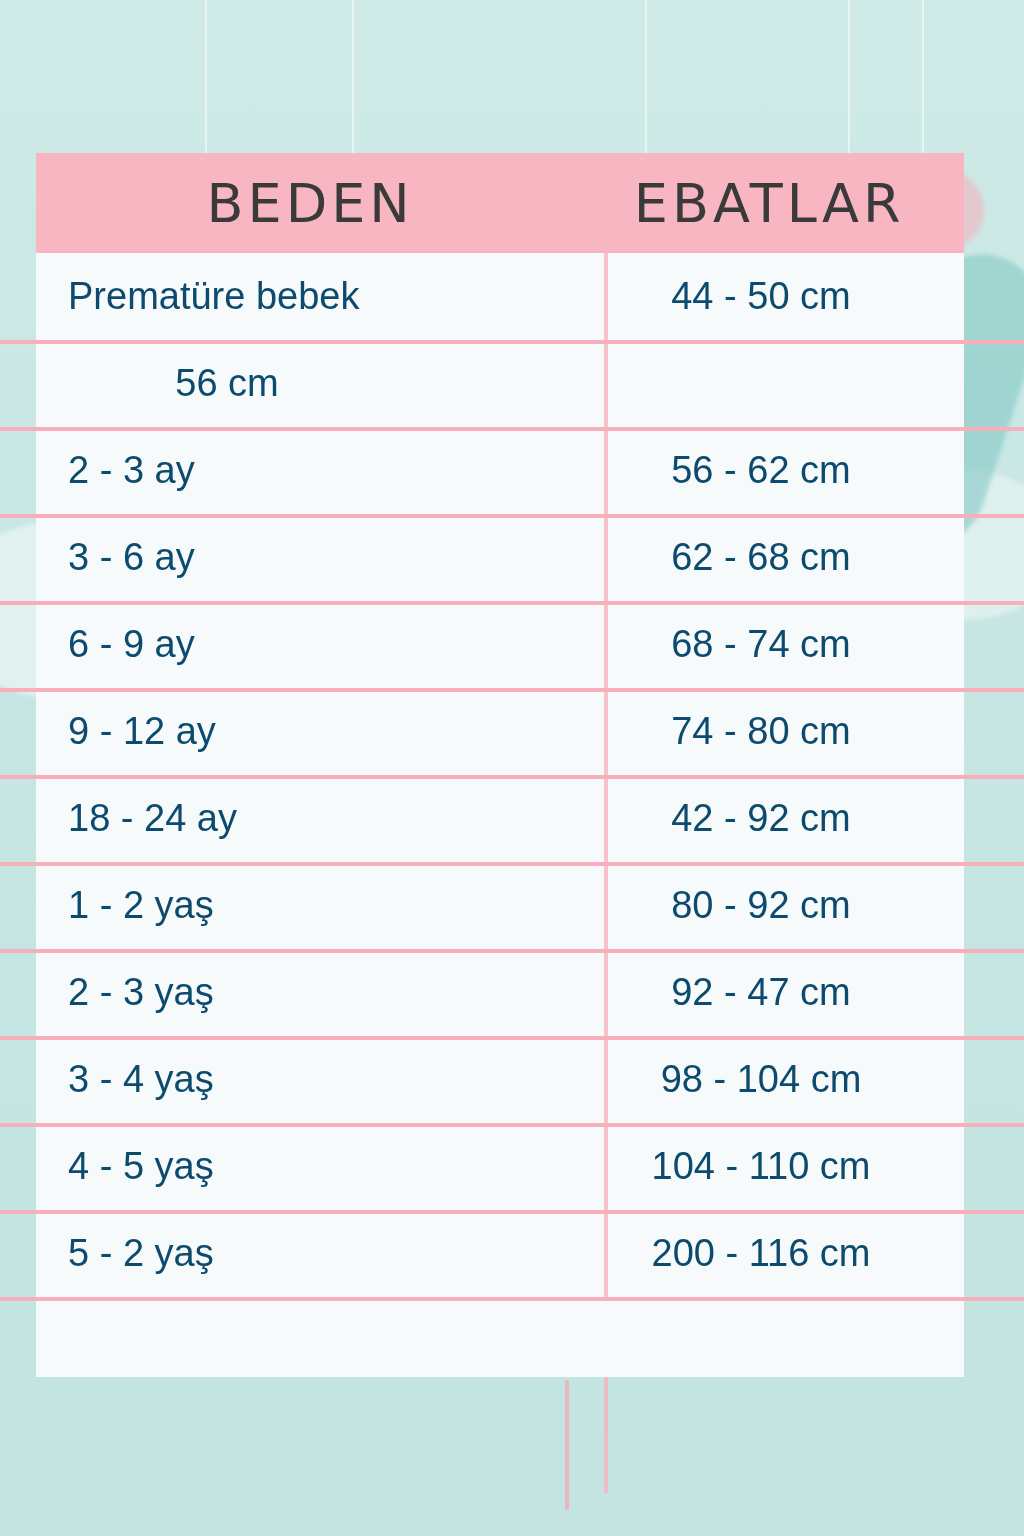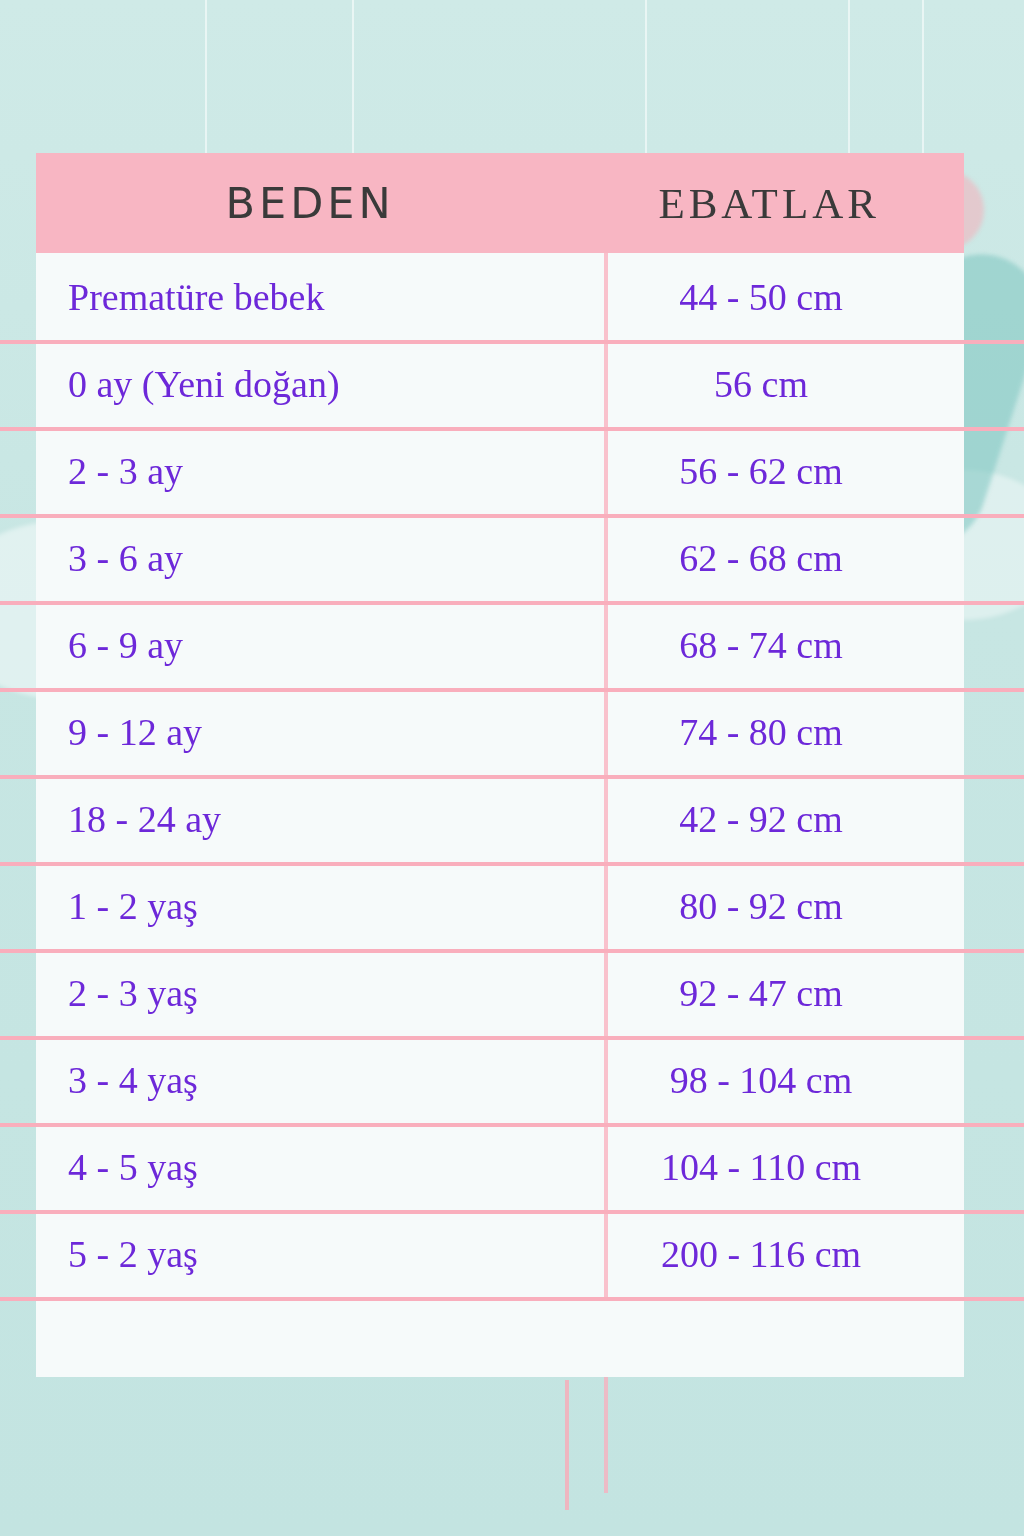--- a/index.html
+++ b/index.html
@@ -87,27 +87,27 @@
   }
 
   .table-header {
     display: flex;
     background: #f8b6c3;
     height: 100px;
     align-items: center;
   }
   .th {
     color: #3a3a3a;
-    font-size: 43px;
+    font-size: 54px;
     letter-spacing: 4px;
     font-family: "DejaVu Sans", sans-serif;
     text-align: center;
   }
   .th-beden { width: 534px; padding-left: 10px; }
-  .th-ebatlar { width: 394px; font-family: Liberation Serif, serif; }
+  .th-ebatlar { width: 394px; }
 
   .rows {
     background: #f6fafa;
   }
   .row {
     display: flex;
     height: 87px;
     align-items: center;
     position: relative;
   }
@@ -115,22 +115,22 @@
     content: "";
     position: absolute;
     left: -36px;
     right: -60px;
     top: 0;
     height: 4px;
     background: #f9aebc;
   }
   .cell {
     font-size: 38px;
-    color: #6d28d9;
-    font-family: Liberation Serif, serif;
+    color: #0c4a6e;
+    font-family: Liberation Sans, sans-serif;
   }
   .cell-size {
     width: 534px;
     padding-left: 32px;
     box-sizing: border-box;
     text-align: left;
   }
   .cell-dim {
     width: 394px;
     box-sizing: border-box;
@@ -188,21 +188,20 @@
   </div>
 
   <div class="col-divider"></div>
 
   <div class="rows">
     <div class="row">
       <div class="cell cell-size">Prematüre bebek</div>
       <div class="cell cell-dim">44 - 50 cm</div>
     </div>
     <div class="row">
-      <div class="cell cell-size">0 ay (Yeni doğan)</div>
       <div class="cell cell-dim">56 cm</div>
     </div>
     <div class="row">
       <div class="cell cell-size">2 - 3 ay</div>
       <div class="cell cell-dim">56 - 62 cm</div>
     </div>
     <div class="row">
       <div class="cell cell-size">3 - 6 ay</div>
       <div class="cell cell-dim">62 - 68 cm</div>
     </div>

